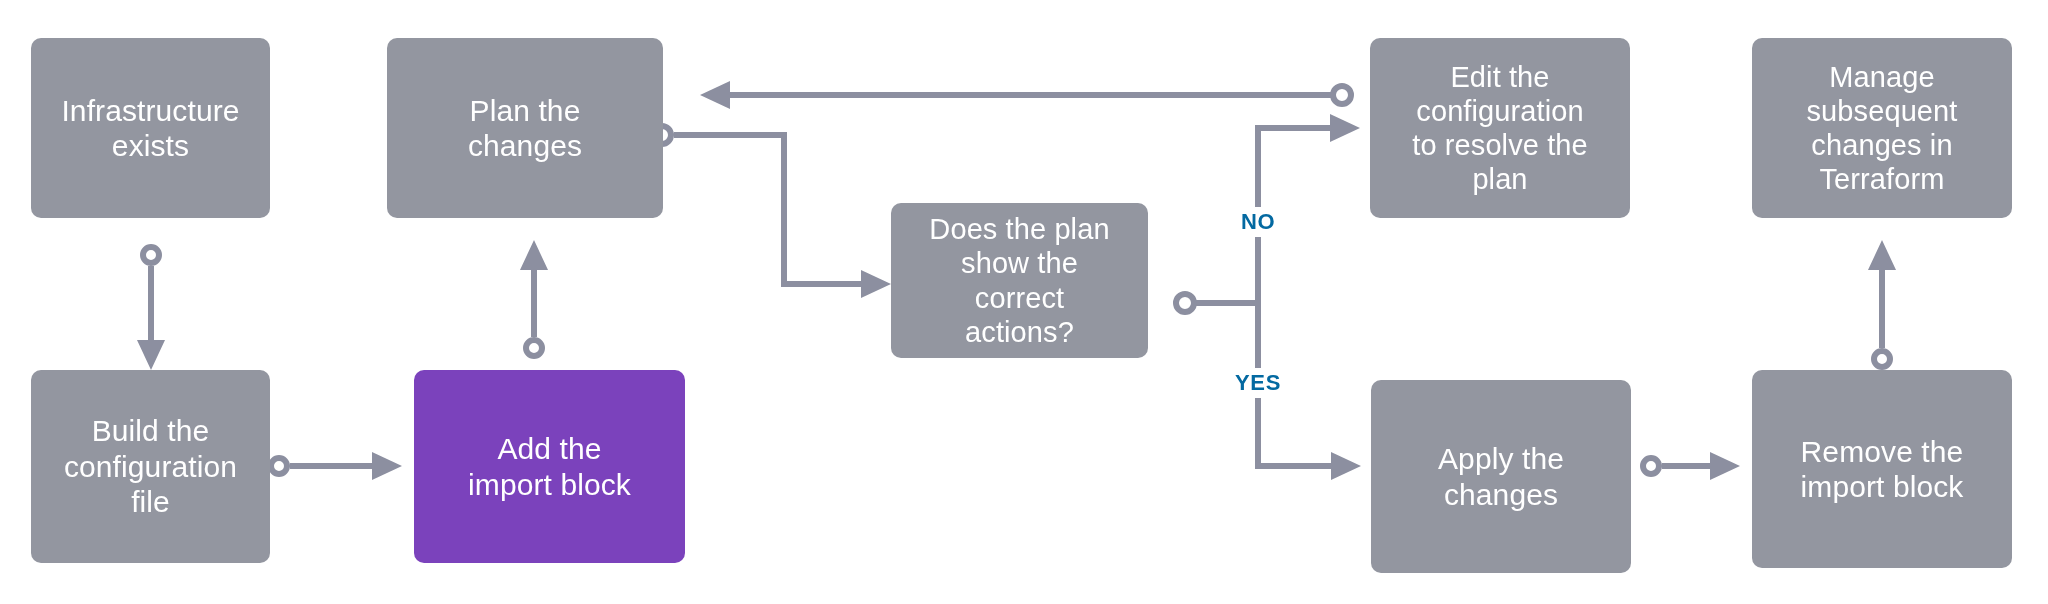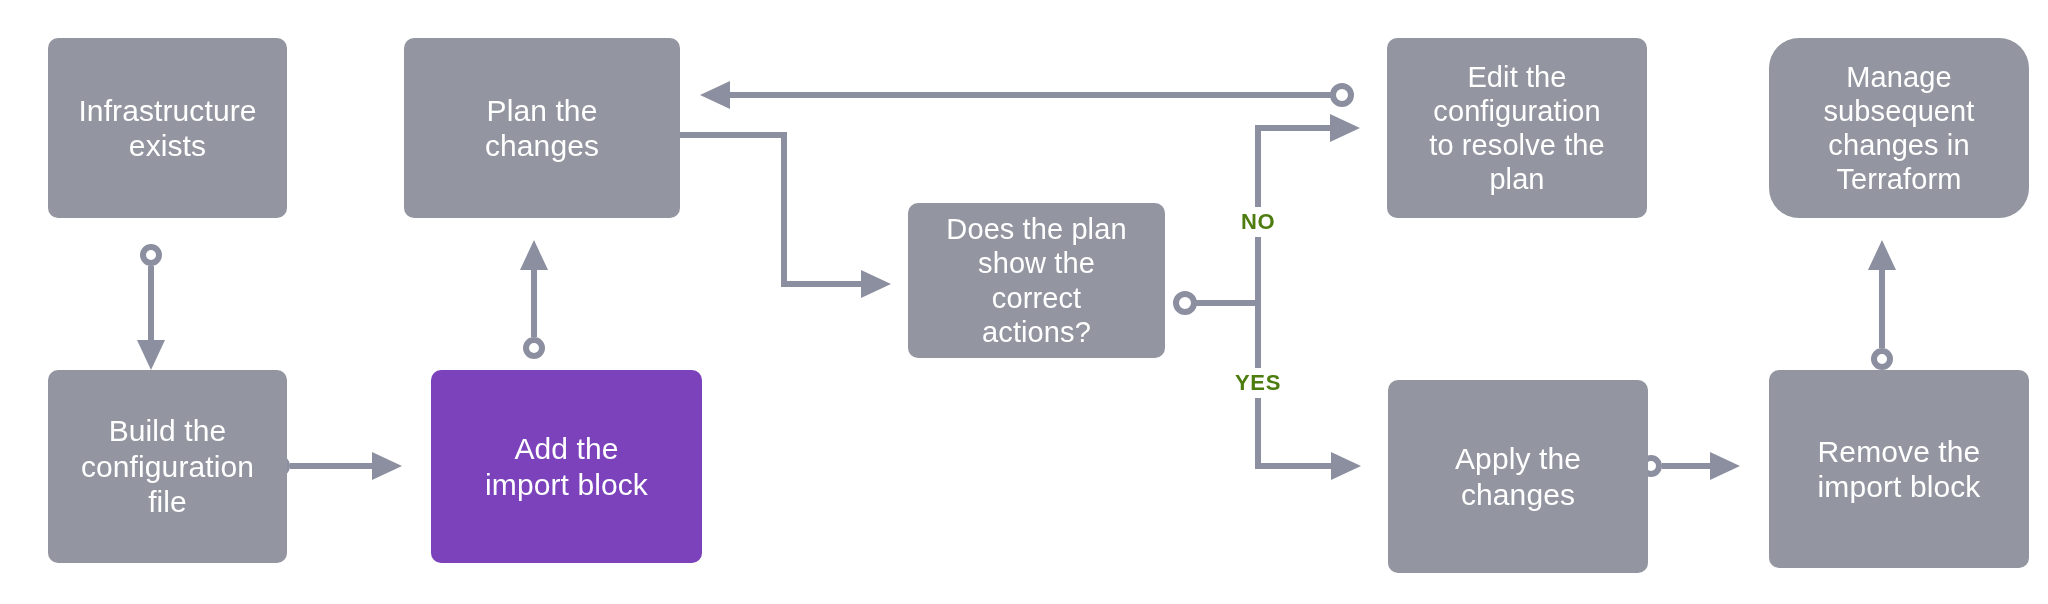--- a/index.html
+++ b/index.html
@@ -25,21 +25,20 @@
     display: flex;
     align-items: center;
     justify-content: center;
     text-align: center;
     color: #ffffff;
     font-size: 30px;
     line-height: 1.18;
     letter-spacing: 0.1px;
     padding: 6px 14px;
     font-family: "Liberation Sans", sans-serif;
-    margin-left: 17px;
     -webkit-font-smoothing: antialiased;
   }
   .node span {
     display: block;
     white-space: pre-line;
   }
   .node.gray  { background: #9396A0; }
   .node.purple{ background: #7B42BC; }
 
   svg.edges {
@@ -60,21 +59,21 @@
   .edge-dot {
     fill: #ffffff;
     stroke: #8C8FA0;
     stroke-width: 6;
   }
   .edge-head {
     fill: #8C8FA0;
   }
   .branch-label {
     position: absolute;
-    color: #4d7c0f;
+    color: #0369a1;
     font-size: 22px;
     font-weight: bold;
     letter-spacing: 0.6px;
     font-family: "Liberation Sans", sans-serif;
     background: #ffffff;
     padding: 2px 6px;
     transform: translate(-50%, -50%);
     white-space: nowrap;
   }
 </style>
@@ -171,21 +170,21 @@
 actions?</span>
   </div>
 
   <div class="node gray" style="left:1370px; top:38px; width:260px; height:180px; font-size:29px;">
     <span>Edit the
 configuration
 to resolve the
 plan</span>
   </div>
 
-  <div class="node gray" style="left:1752px; top:38px; width:260px; height:180px; font-size:29px;border-radius:30px;">
+  <div class="node gray" style="left:1752px; top:38px; width:260px; height:180px; font-size:29px;">
     <span>Manage
 subsequent
 changes in
 Terraform</span>
   </div>
 
   <div class="node gray" style="left:1371px; top:380px; width:260px; height:193px;">
     <span>Apply the
 changes</span>
   </div>

